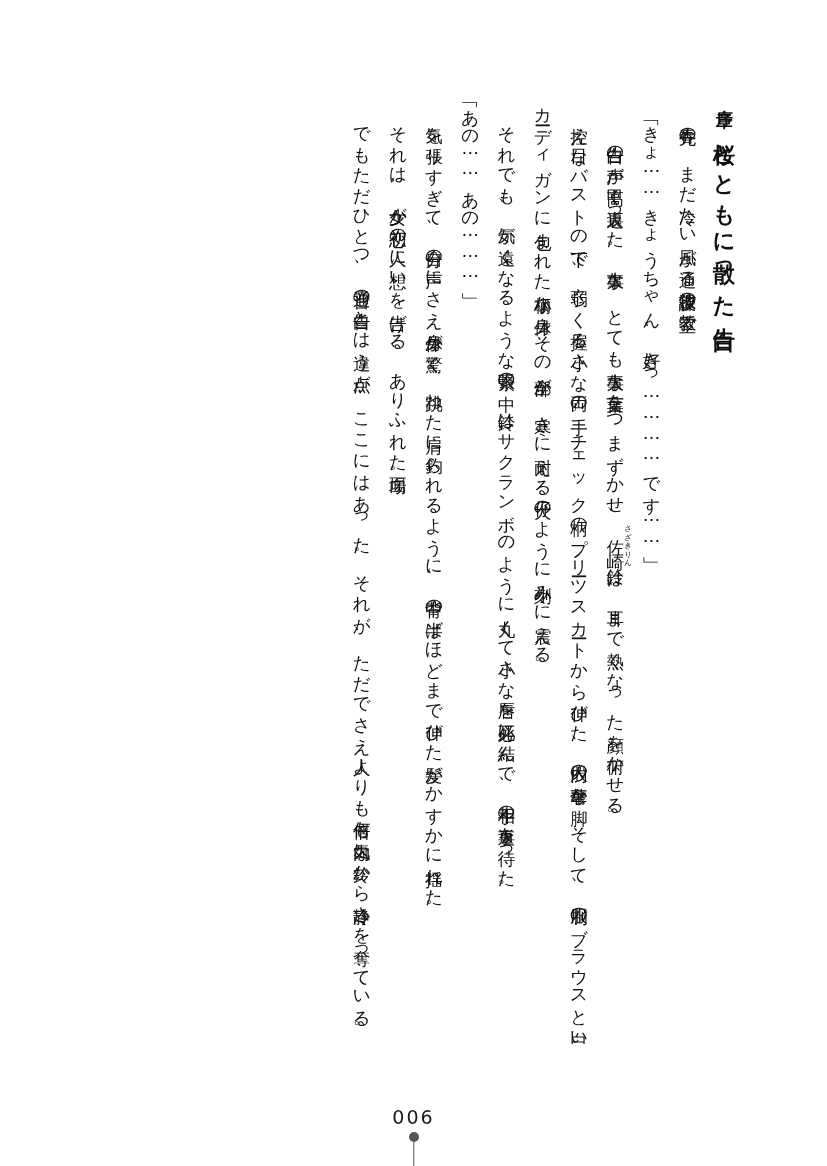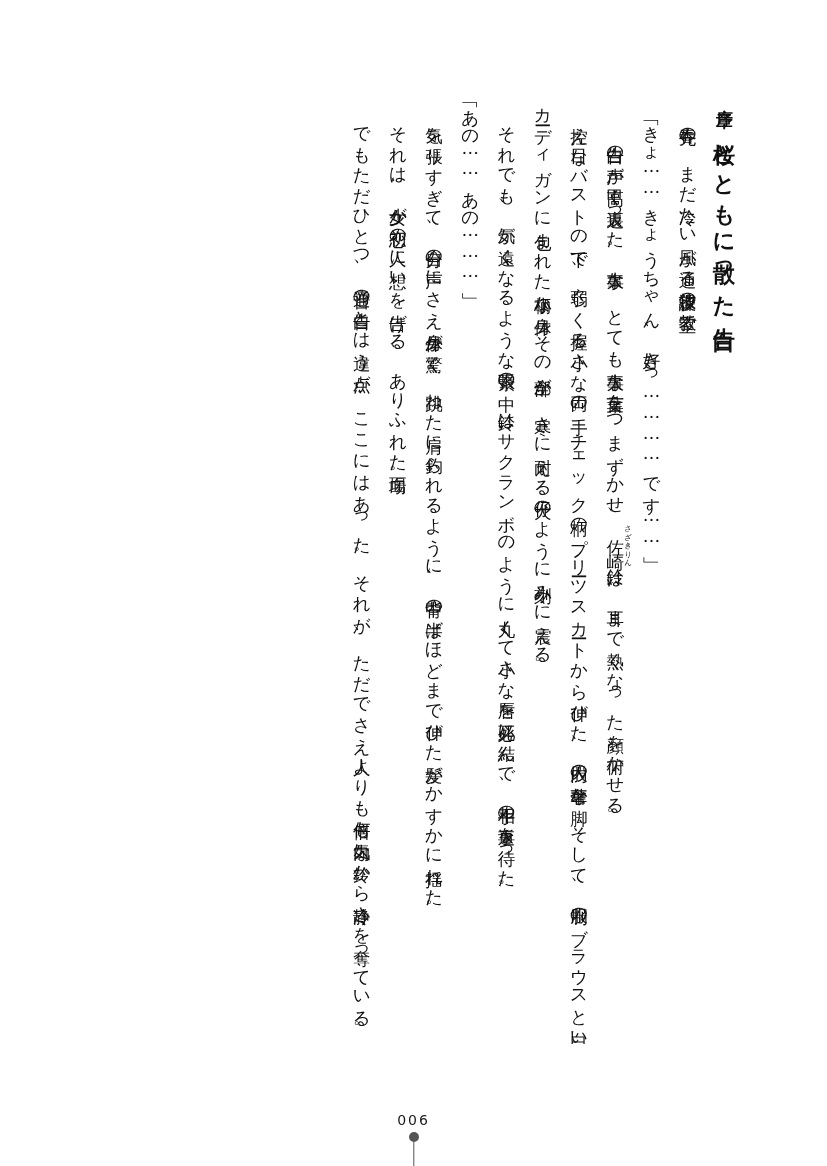--- a/index.html
+++ b/index.html
@@ -79,21 +79,21 @@
     line-height: 1;
   }
 
   .page-number {
     position: absolute;
     left: 0;
     right: 0;
     bottom: 38px;
     text-align: center;
     font-family: "DejaVu Sans", "Liberation Sans", sans-serif;
-    font-size: 14px;
+    font-size: 19px;
     letter-spacing: 2px;
     color: #1a1a1a;
   }
 
   .footer-mark {
     position: absolute;
     left: 50%;
     bottom: 0px;
     transform: translateX(-50%);
     width: 10px;

